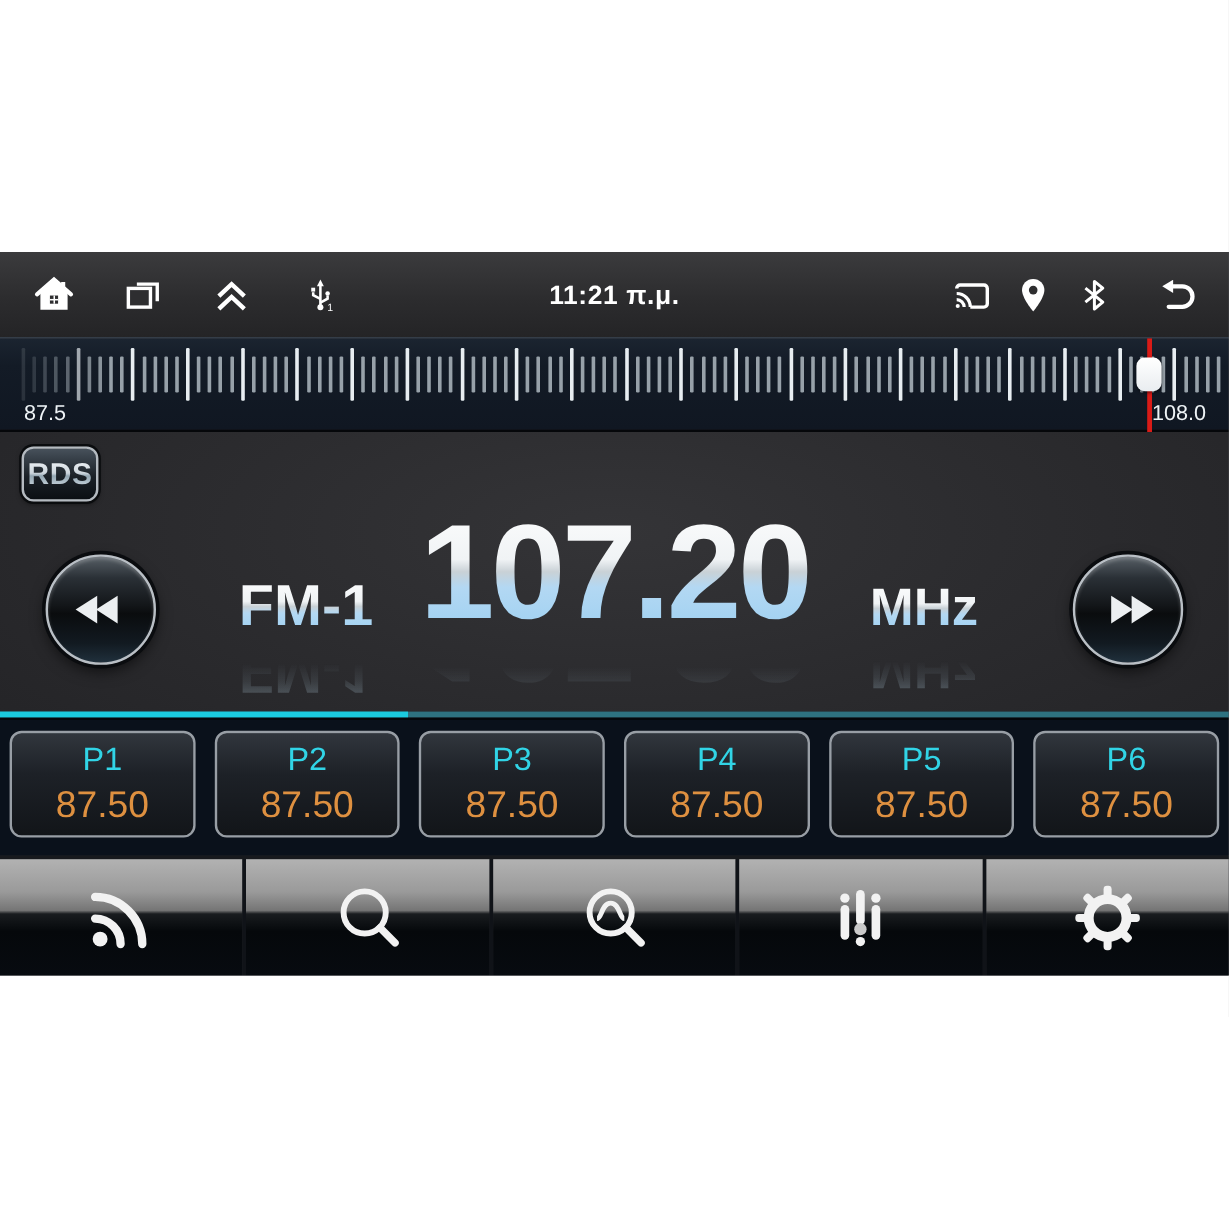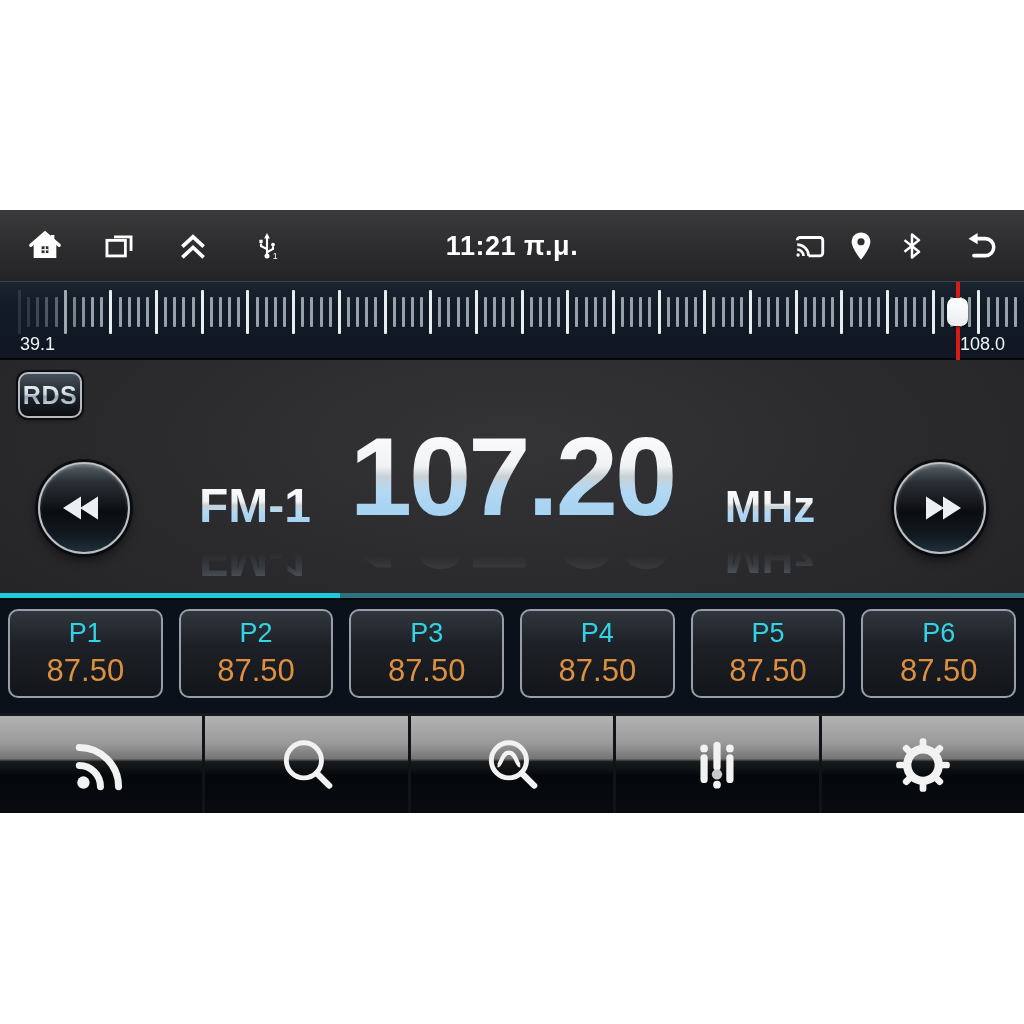--- a/index.html
+++ b/index.html
@@ -14,21 +14,21 @@
   .status-bar {
     position:absolute; top:0; left:0; width:1024px; height:71px;
     background:linear-gradient(180deg,#3b3b3d 0%,#2c2c2e 55%,#242426 100%);
     display:flex; align-items:center;
   }
   .sb-left { display:flex; align-items:center; gap:40px; padding-left:28px; }
   .sb-right { margin-left:auto; display:flex; align-items:center; gap:17px; padding-right:26px; }
   .sb-icon { width:34px; height:34px; display:flex; align-items:center; justify-content:center; }
   .sb-time {
     position:absolute; left:50%; top:50%; transform:translate(-50%,-50%);
-    color:#fff; font-size:27px; font-weight:700; letter-spacing:0.5px; white-space:nowrap;
+    color:#fff; font-size:22px; font-weight:700; letter-spacing:0.5px; white-space:nowrap;
   }
   .sb-back { margin-left:18px; }
 
   
   .ruler {
     position:absolute; top:71px; left:0; width:1024px; height:79px;
     background:linear-gradient(180deg,#1b2430 0%,#131b26 30%,#101722 100%);
     border-top:1px solid #3a4450; border-bottom:2px solid #05070a;
   }
   .tick { position:absolute; width:3px; background:#aab3ba; border-radius:1px; }
@@ -306,21 +306,21 @@
         <div class="tick minor" style="left: 940.899px;"></div>
         <div class="tick minor" style="left: 950.037px;"></div>
         <div class="tick minor" style="left: 959.174px;"></div>
         <div class="tick minor" style="left: 968.312px;"></div>
         <div class="tick major" style="left: 977.45px;"></div>
         <div class="tick minor" style="left: 986.587px;"></div>
         <div class="tick minor" style="left: 995.725px;"></div>
         <div class="tick minor" style="left: 1004.86px;"></div>
         <div class="tick minor" style="left: 1014px;"></div>
       </div>
-    <div class="ruler-label min">39.1</div>
+    <div class="ruler-label min">87.5</div>
     <div class="ruler-label max">108.0</div>
     <div class="ruler-indicator" id="ruler-indicator" style="left: 956px;">
       <div class="ruler-thumb"></div>
     </div>
   </div>
 
   <div class="main">
     <div class="rds-badge">
       <span>RDS</span>
     </div>

